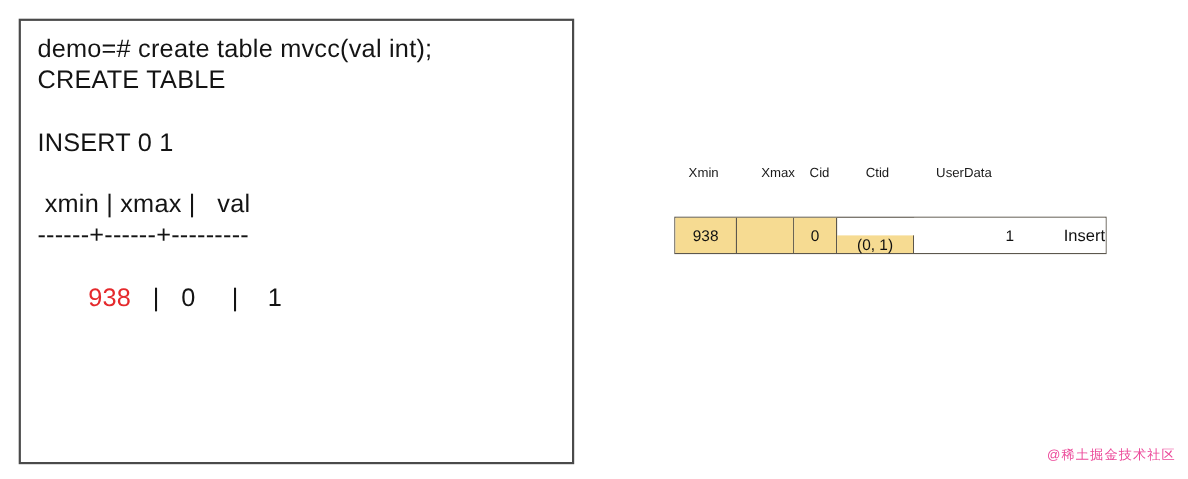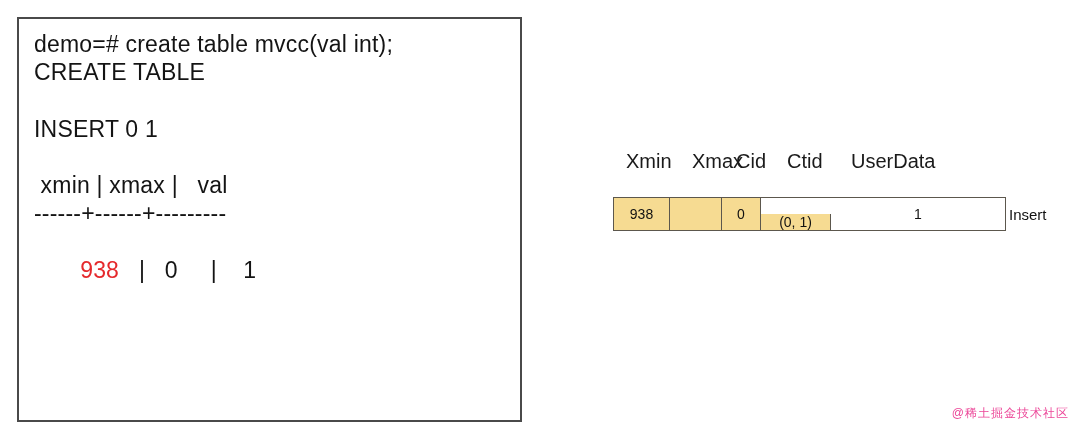--- a/index.html
+++ b/index.html
@@ -37,21 +37,21 @@
     min-height: 28.2px;
     color: #141414;
     letter-spacing: 0.2px;
   }
   .tline .red { color: var(--highlight-red); }
 
   
   .hdr {
     position: absolute;
     top: 150px;
-    font-size: 20px;
+    font-size: 12px;
     color: #1a1a1a;
     white-space: nowrap;
   }
   .hdr-xmin     { left: 626px; }
   .hdr-xmax     { left: 692px; }
   .hdr-cid      { left: 736px; }
   .hdr-ctid     { left: 787px; }
   .hdr-userdata { left: 851px; }
 
   .tuple-row {
@@ -76,21 +76,21 @@
   .cell.yellow { background: var(--cell-fill); }
   .cell.white  { background: #ffffff; }
   .cell-xmin     { width: 56px; }
   .cell-xmax     { width: 52px; }
   .cell-cid      { width: 39px; }
   .cell-ctid     { width: 70px; margin-top: 16px; }
   .cell-userdata { width: 174px; }
 
   .insert-label {
     position: absolute;
-    left: 1009px;
+    left: 967px;
     top: 206px;
     font-size: 15px;
     color: #111111;
   }
 
   
   .watermark {
     position: absolute;
     right: 11px;
     bottom: 13px;

